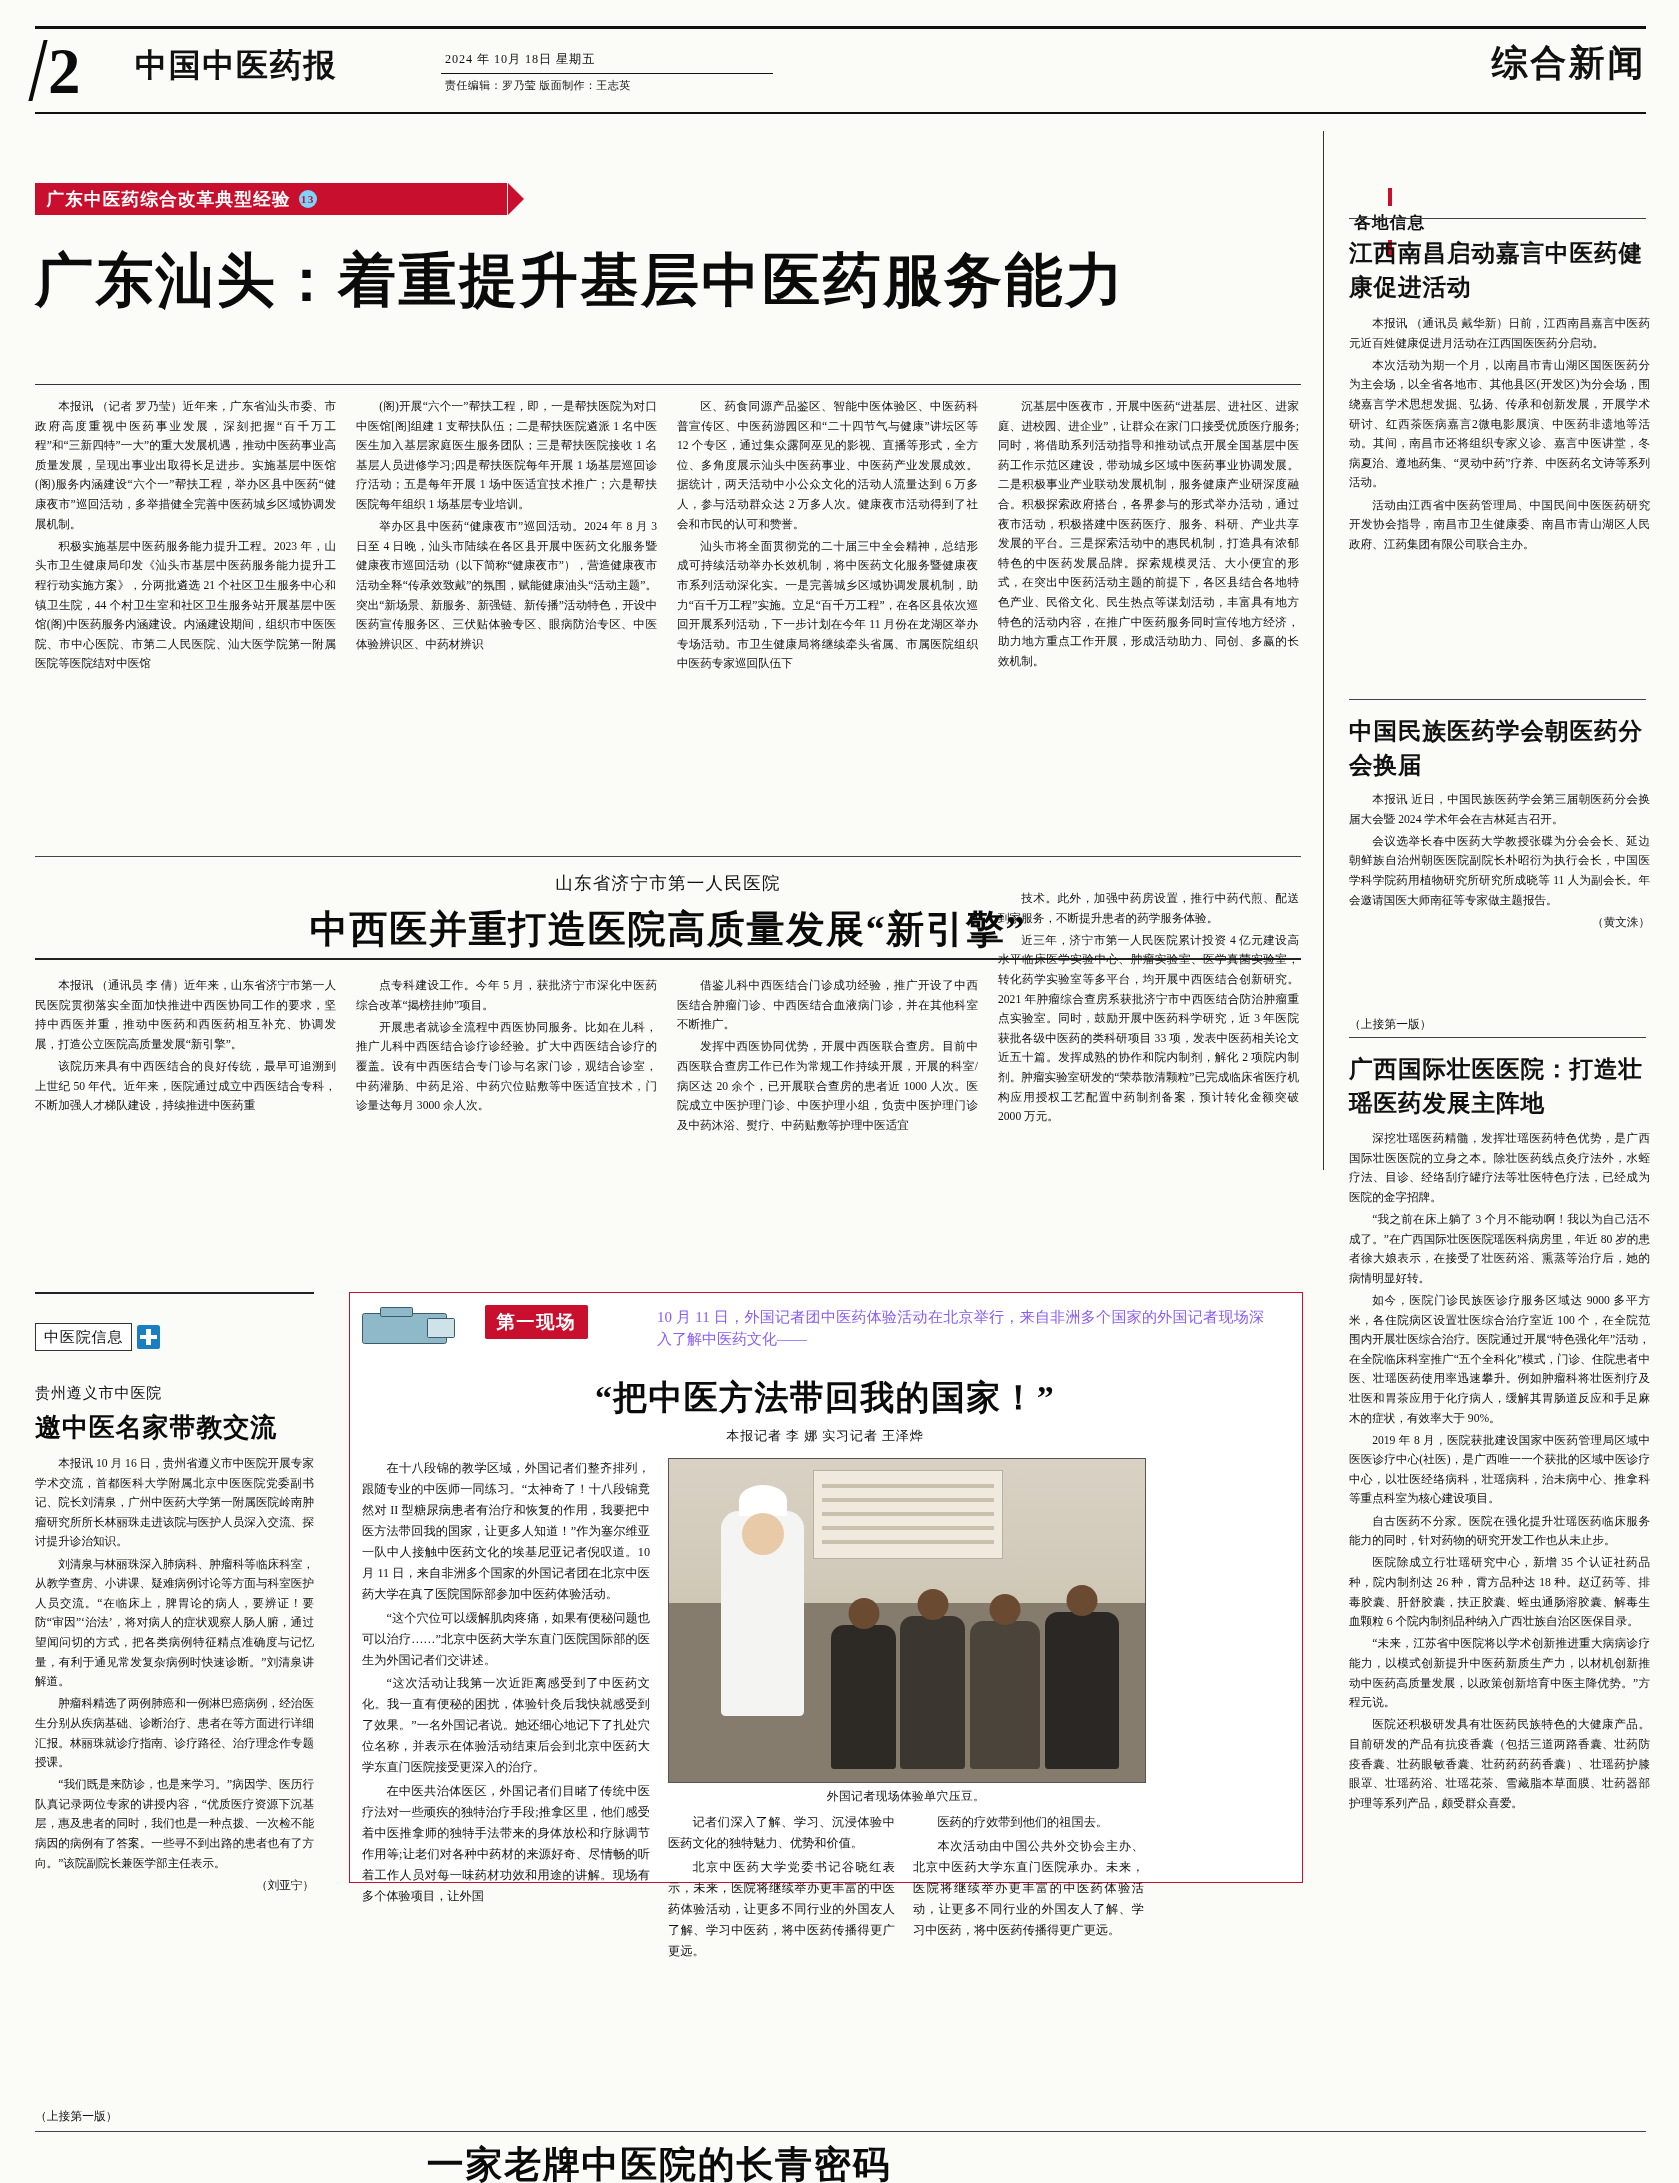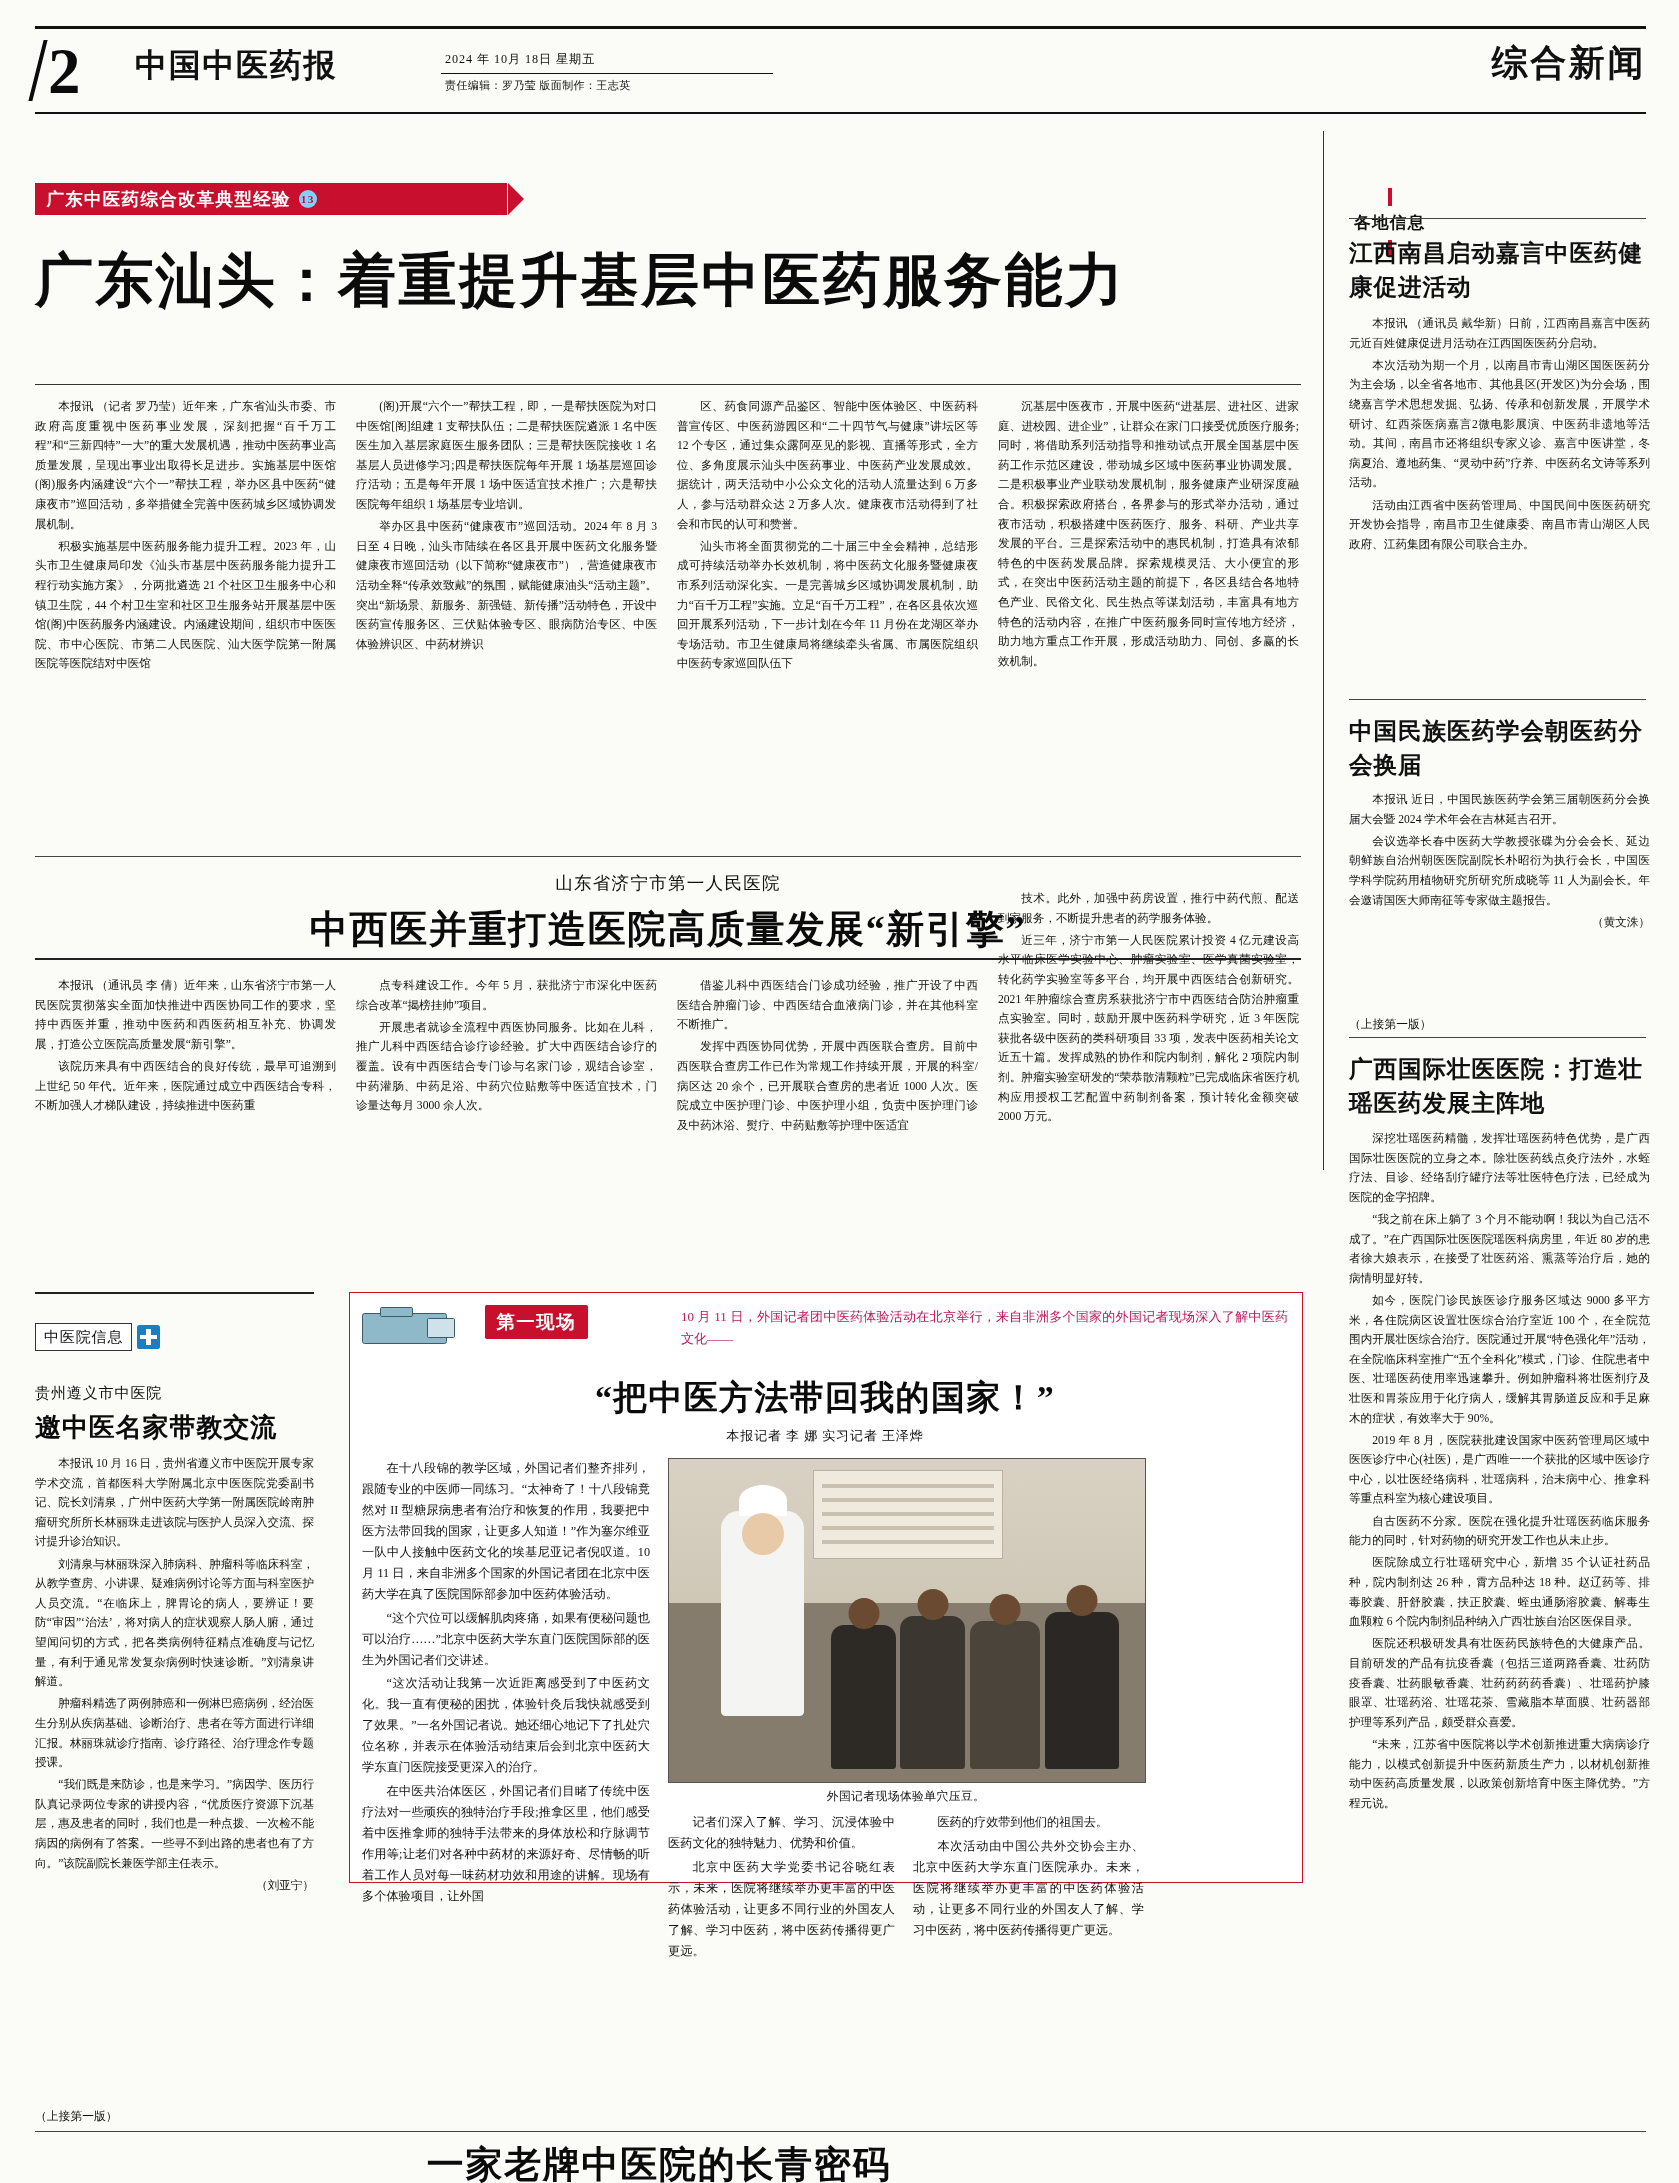--- a/index.html
+++ b/index.html
@@ -88,21 +88,21 @@
     position:absolute;left:362px;top:1306px;width:118px;height:38px;
   }
   .cam .body{position:absolute;left:0;top:7px;width:83px;height:29px;background:#8fb9c9;border:1.3px solid #3a5b6b;border-radius:2.6px;}
   .cam .lens{position:absolute;left:65px;top:12.2px;width:26px;height:18.3px;background:#cfe2ea;border:1.3px solid #3a5b6b;border-radius:1.7px;}
   .cam .top{position:absolute;left:17.5px;top:0.9px;width:31px;height:7.9px;background:#8fb9c9;border:1.3px solid #3a5b6b;border-radius:1.7px;}
   .firstscene{
     position:absolute;left:485px;top:1305px;background:#c8102e;color:#fff;font-size:18.3px;font-weight:bold;
     padding:4.4px 11.4px;letter-spacing:1.7px;border-radius:1.7px;
   }
   .feat-lead{
-    position:absolute;left:681px;top:1306px;width:607px;font-size:13px;line-height:22px;color:#be185d;text-align:justify;
+    position:absolute;left:657px;top:1306px;width:607px;font-size:15px;line-height:22px;color:#8b5cf6;text-align:justify;
   }
   .feat-title{
     position:absolute;left:358px;top:1375px;width:934px;text-align:center;
     font-size:34px;font-weight:bold;letter-spacing:1.3px;color:#0b0b0b;
   }
   .feat-byline{
     position:absolute;left:358px;top:1427px;width:934px;text-align:center;font-size:13px;color:#111;letter-spacing:0.9px;
   }
   .photo{
     position:absolute;left:668px;top:1458px;width:476px;height:323px;background:#6f6a60;overflow:hidden;border:0.4px solid #555;
@@ -226,22 +226,22 @@
   <div class="contfrom" style="left:1349px;top:1017px;">（上接第一版）</div>
   <div class="rule-thin" style="left:1349px;top:1037px;width:297px;"></div>
   <div class="rtitle" style="left:1349px;top:1052px;width:301px;">广西国际壮医医院：打造壮瑶医药发展主阵地</div>
   <div class="tcol" style="left:1349px;top:1129px;width:301px;">
     <p>深挖壮瑶医药精髓，发挥壮瑶医药特色优势，是广西国际壮医医院的立身之本。除壮医药线点灸疗法外，水蛭疗法、目诊、经络刮疗罐疗法等壮医特色疗法，已经成为医院的金字招牌。</p>
     <p>“我之前在床上躺了 3 个月不能动啊！我以为自己活不成了。”在广西国际壮医医院瑶医科病房里，年近 80 岁的患者徐大娘表示，在接受了壮医药浴、熏蒸等治疗后，她的病情明显好转。</p>
     <p>如今，医院门诊民族医诊疗服务区域达 9000 多平方米，各住院病区设置壮医综合治疗室近 100 个，在全院范围内开展壮医综合治疗。医院通过开展“特色强化年”活动，在全院临床科室推广“五个全科化”模式，门诊、住院患者中医、壮瑶医药使用率迅速攀升。例如肿瘤科将壮医剂疗及壮医和胃茶应用于化疗病人，缓解其胃肠道反应和手足麻木的症状，有效率大于 90%。</p>
     <p>2019 年 8 月，医院获批建设国家中医药管理局区域中医医诊疗中心(社医)，是广西唯一一个获批的区域中医诊疗中心，以壮医经络病科，壮瑶病科，治未病中心、推拿科等重点科室为核心建设项目。</p>
     <p>自古医药不分家。医院在强化提升壮瑶医药临床服务能力的同时，针对药物的研究开发工作也从未止步。</p>
     <p>医院除成立行壮瑶研究中心，新增 35 个认证社药品种，院内制剂达 26 种，霄方品种达 18 种。赵辽药等、排毒胶囊、肝舒胶囊，扶正胶囊、蛭虫通肠溶胶囊、解毒生血颗粒 6 个院内制剂品种纳入广西壮族自治区医保目录。</p>
+    <p>“未来，江苏省中医院将以学术创新推进重大病病诊疗能力，以模式创新提升中医药新质生产力，以材机创新推动中医药高质量发展，以政策创新培育中医主降优势。”方程元说。</p>
     <p>医院还积极研发具有壮医药民族特色的大健康产品。目前研发的产品有抗疫香囊（包括三道两路香囊、壮药防疫香囊、壮药眼敏香囊、壮药药药药香囊）、壮瑶药护膝眼罩、壮瑶药浴、壮瑶花茶、雪藏脂本草面膜、壮药器部护理等系列产品，颇受群众喜爱。</p>
-    <p>“未来，江苏省中医院将以学术创新推进重大病病诊疗能力，以模式创新提升中医药新质生产力，以材机创新推动中医药高质量发展，以政策创新培育中医主降优势。”方程元说。</p>
   </div>
 
   <div class="rule-thick" style="left:35px;top:1292px;width:279px;"></div>
   <div class="badge">
     <span class="label">中医院信息</span>
     <span class="cross"></span>
   </div>
   <div style="position:absolute;left:35px;top:1384px;width:279px;font-size:15px;letter-spacing:0.9px;color:#111;">贵州遵义市中医院</div>
   <div style="position:absolute;left:35px;top:1410px;width:279px;font-size:26px;font-weight:bold;letter-spacing:0.9px;color:#0b0b0b;">邀中医名家带教交流</div>
   <div class="tcol" style="left:35px;top:1454px;width:279px;">

